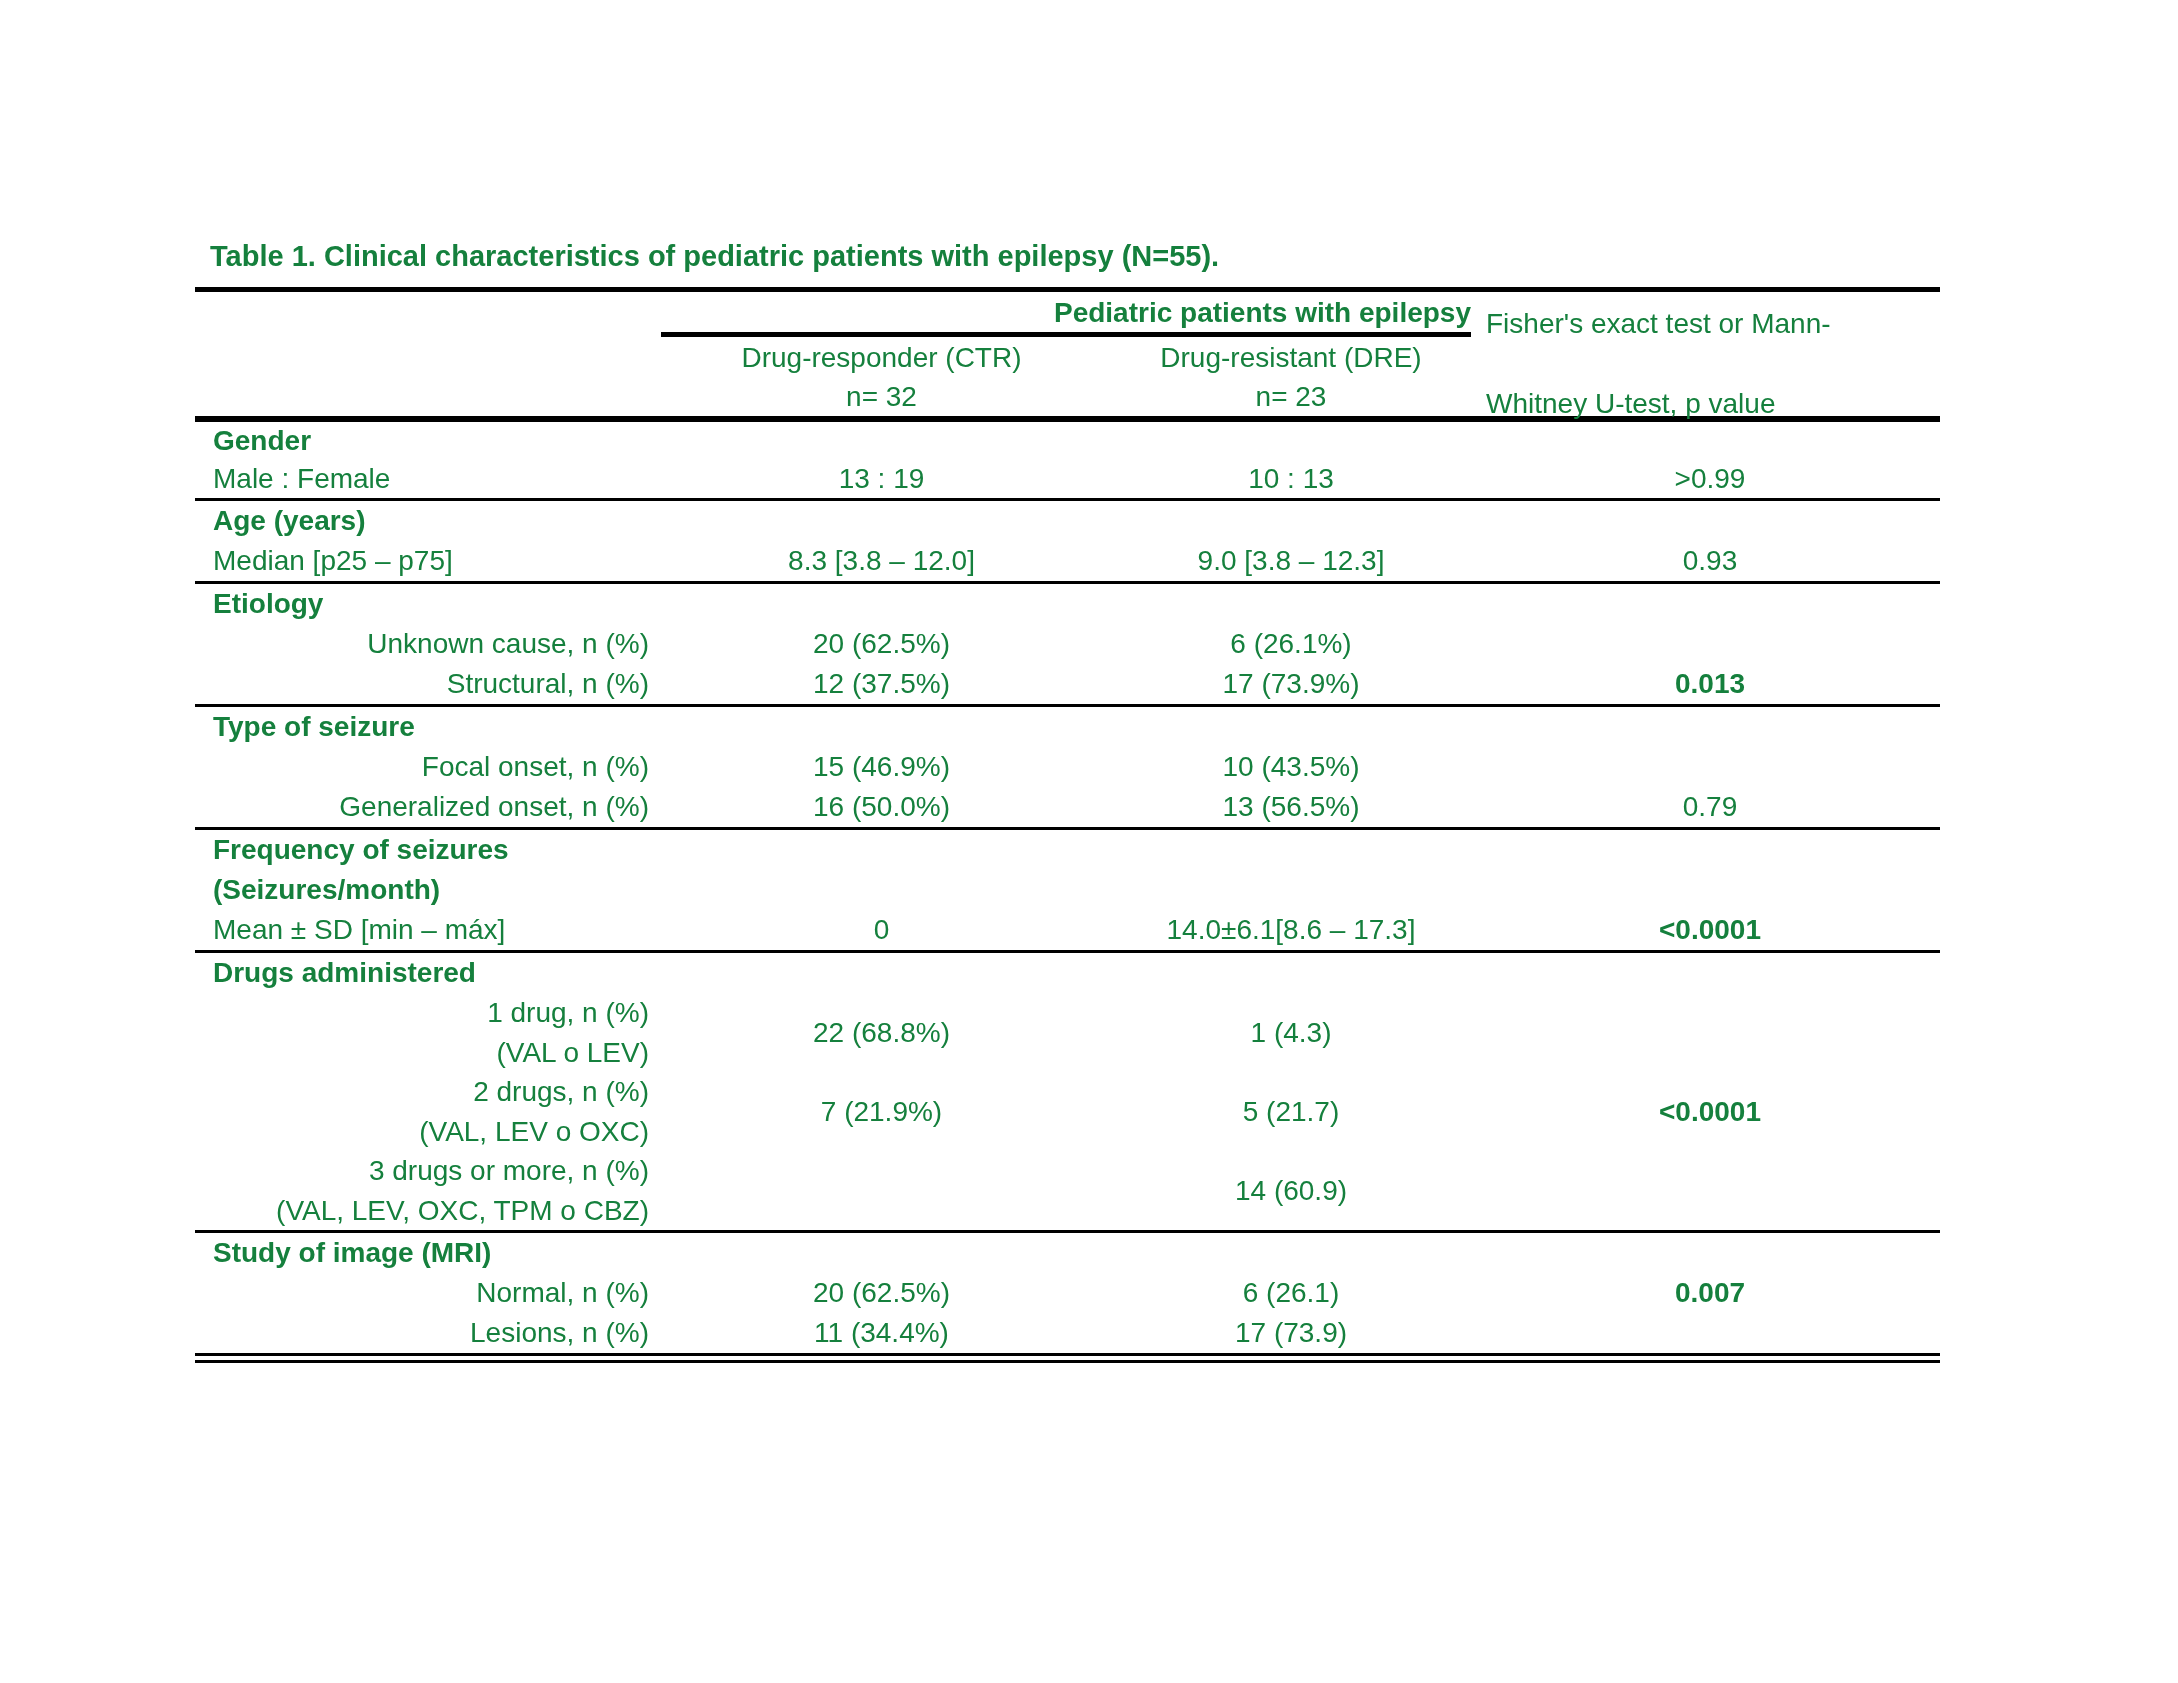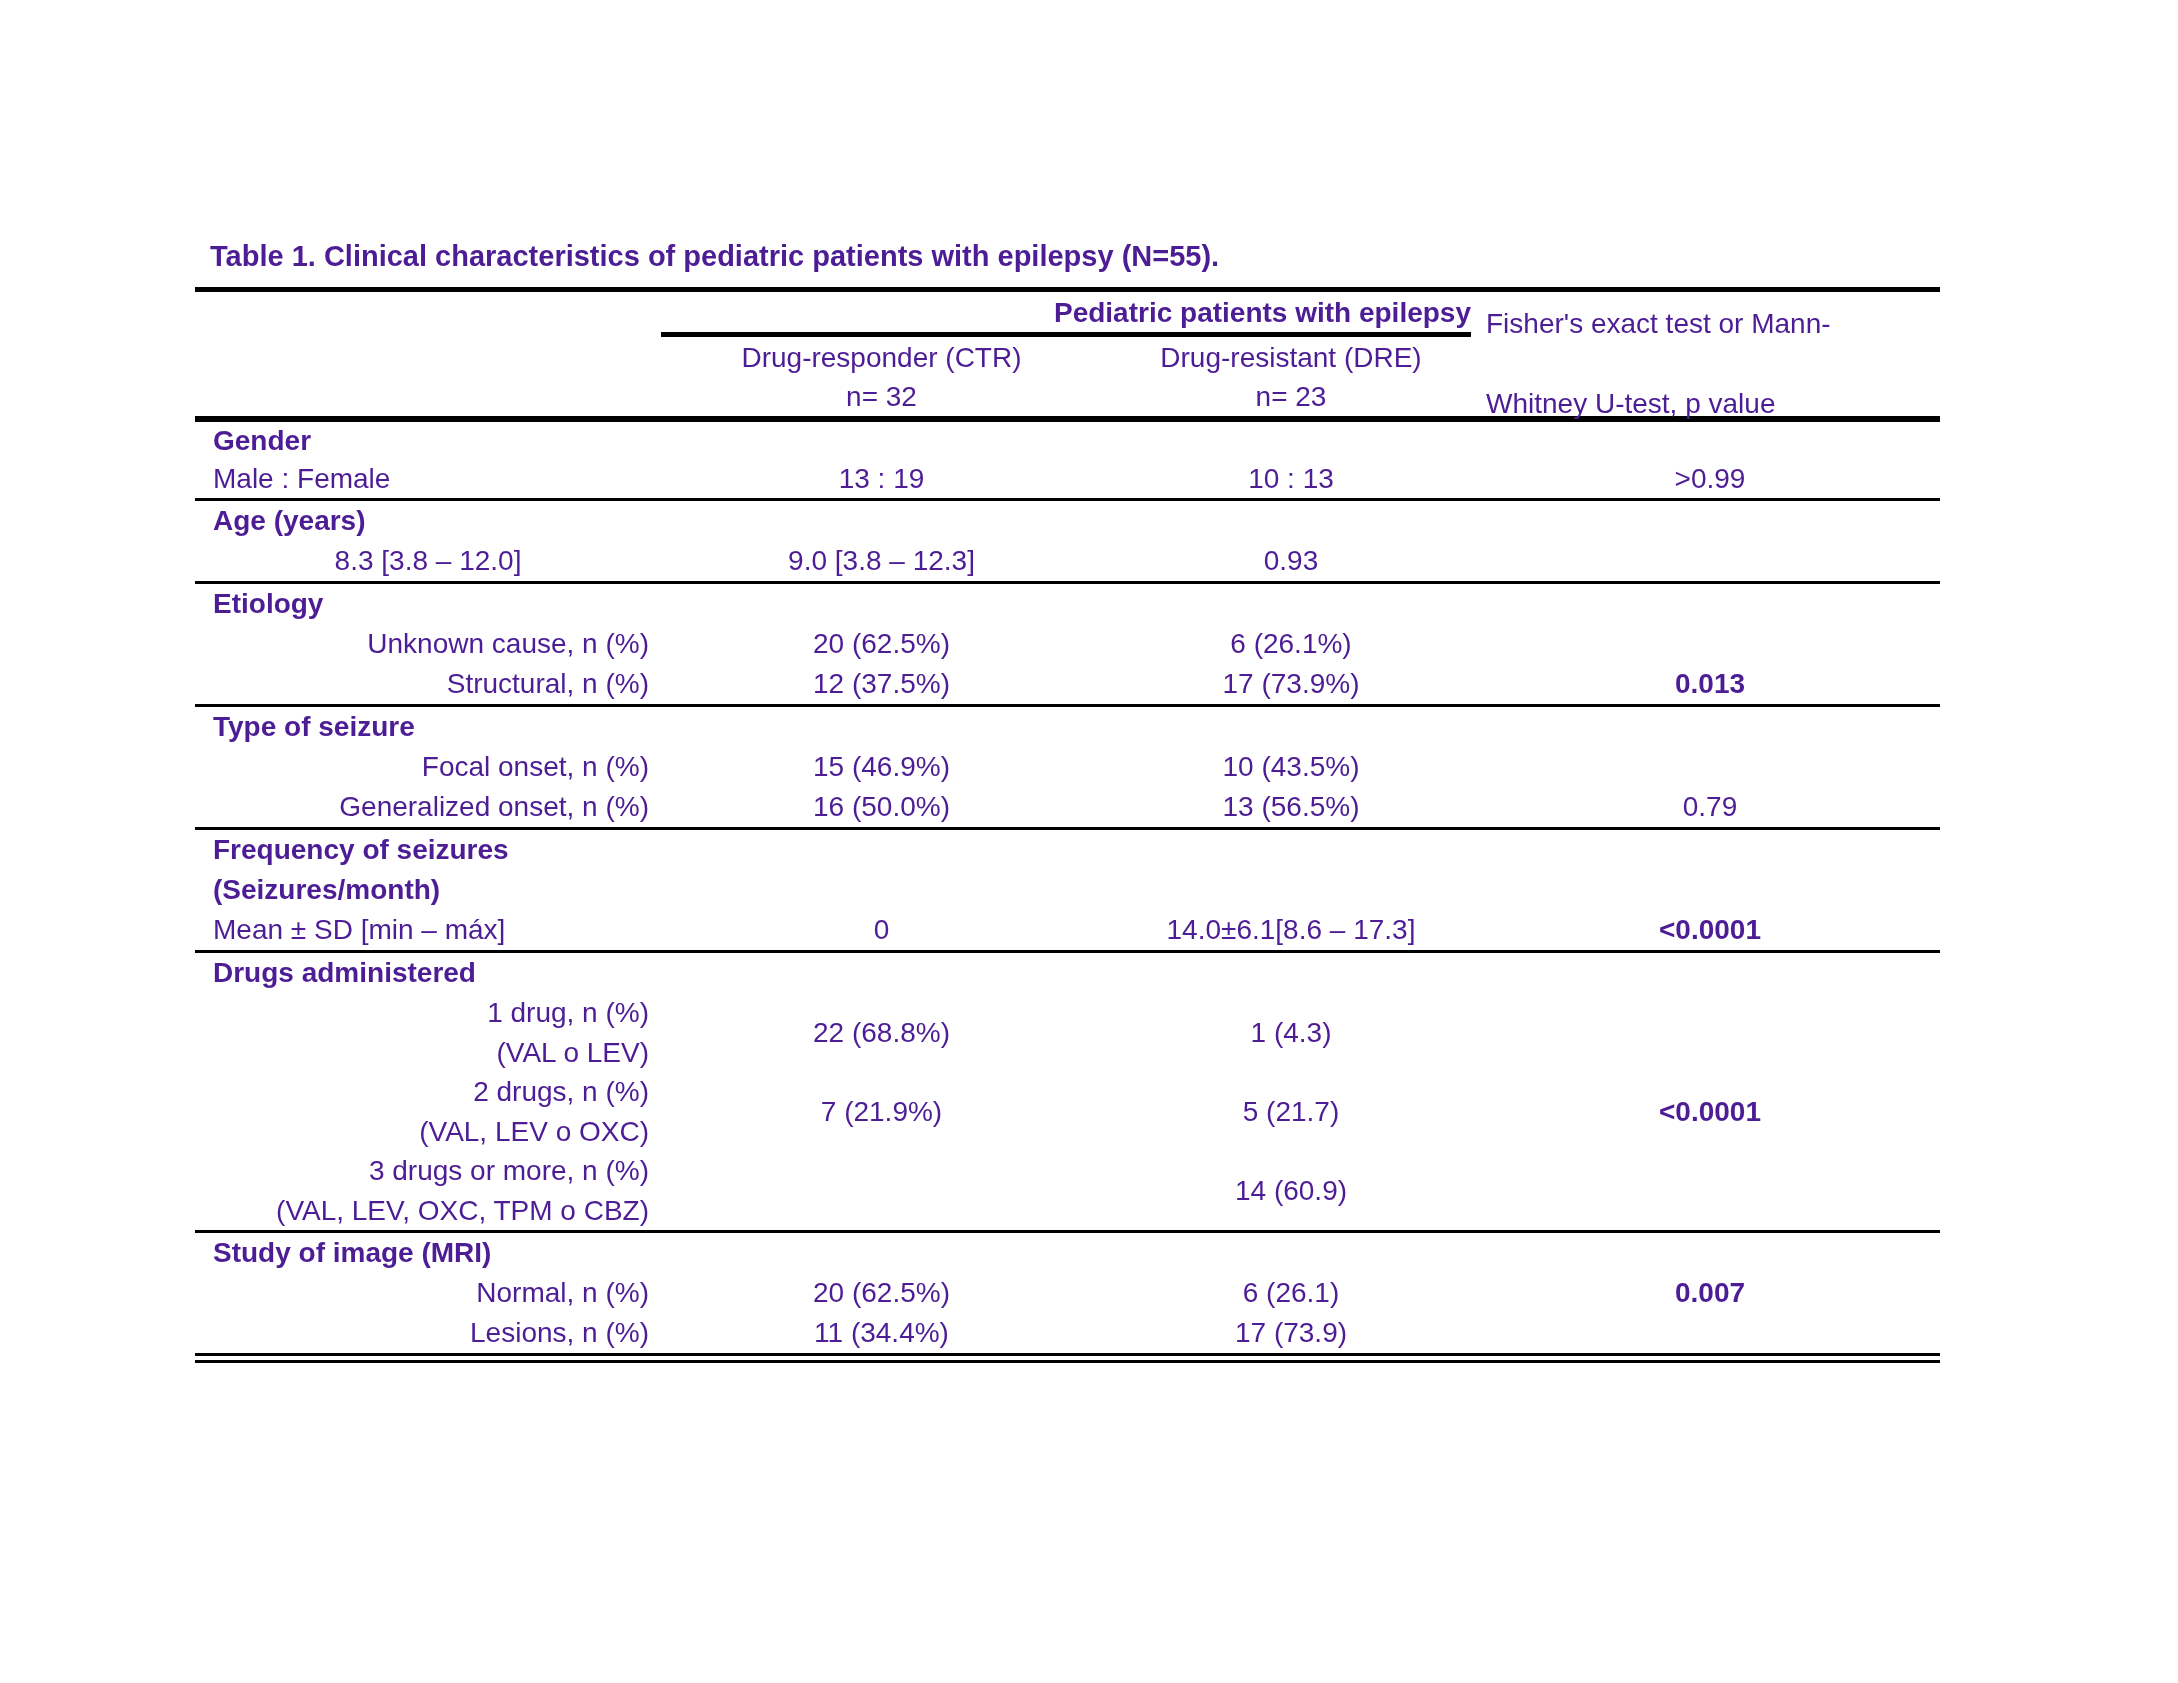--- a/index.html
+++ b/index.html
@@ -1,16 +1,16 @@
 <!DOCTYPE html>
 <html><head>
 <meta charset="utf-8">
 <style>
   html,body{margin:0;padding:0;background:#ffffff;}
-  .page{position:relative;width:2178px;height:1683px;background:#ffffff;color:#4c1d95;
+  .page{position:relative;width:2178px;height:1683px;background:#ffffff;color:#15803d;
         font-family:"Liberation Sans","DejaVu Sans",sans-serif;font-size:28px;}
   .title{position:absolute;left:210px;top:240px;font-size:29px;font-weight:bold;}
   .tbl{position:absolute;left:195px;top:287px;width:1745px;border-top:5px solid #000;}
   .bold{font-weight:bold;}
 
   
   .hdr{display:grid;grid-template-columns:466px 819px 460px;height:124px;border-bottom:6px solid #000;}
   .hdr-mid{display:flex;flex-direction:column;}
   .grp{height:40px;line-height:42px;text-align:right;font-weight:bold;
        border-bottom:5px solid #000;margin-right:9px;}
@@ -79,20 +79,21 @@
         <div class="val">10 : 13</div>
         <div class="pv">&gt;0.99</div>
       </div>
     </div>
 
     <div class="sec">
       <div class="row">
         <div class="sechead">Age (years)</div>
       </div>
       <div class="row">
+        <div class="lbl-left">Median [p25 – p75]</div>
         <div class="val">8.3 [3.8 – 12.0]</div>
         <div class="val">9.0 [3.8 – 12.3]</div>
         <div class="pv">0.93</div>
       </div>
     </div>
 
     <div class="sec">
       <div class="row">
         <div class="sechead">Etiology</div>
       </div>

